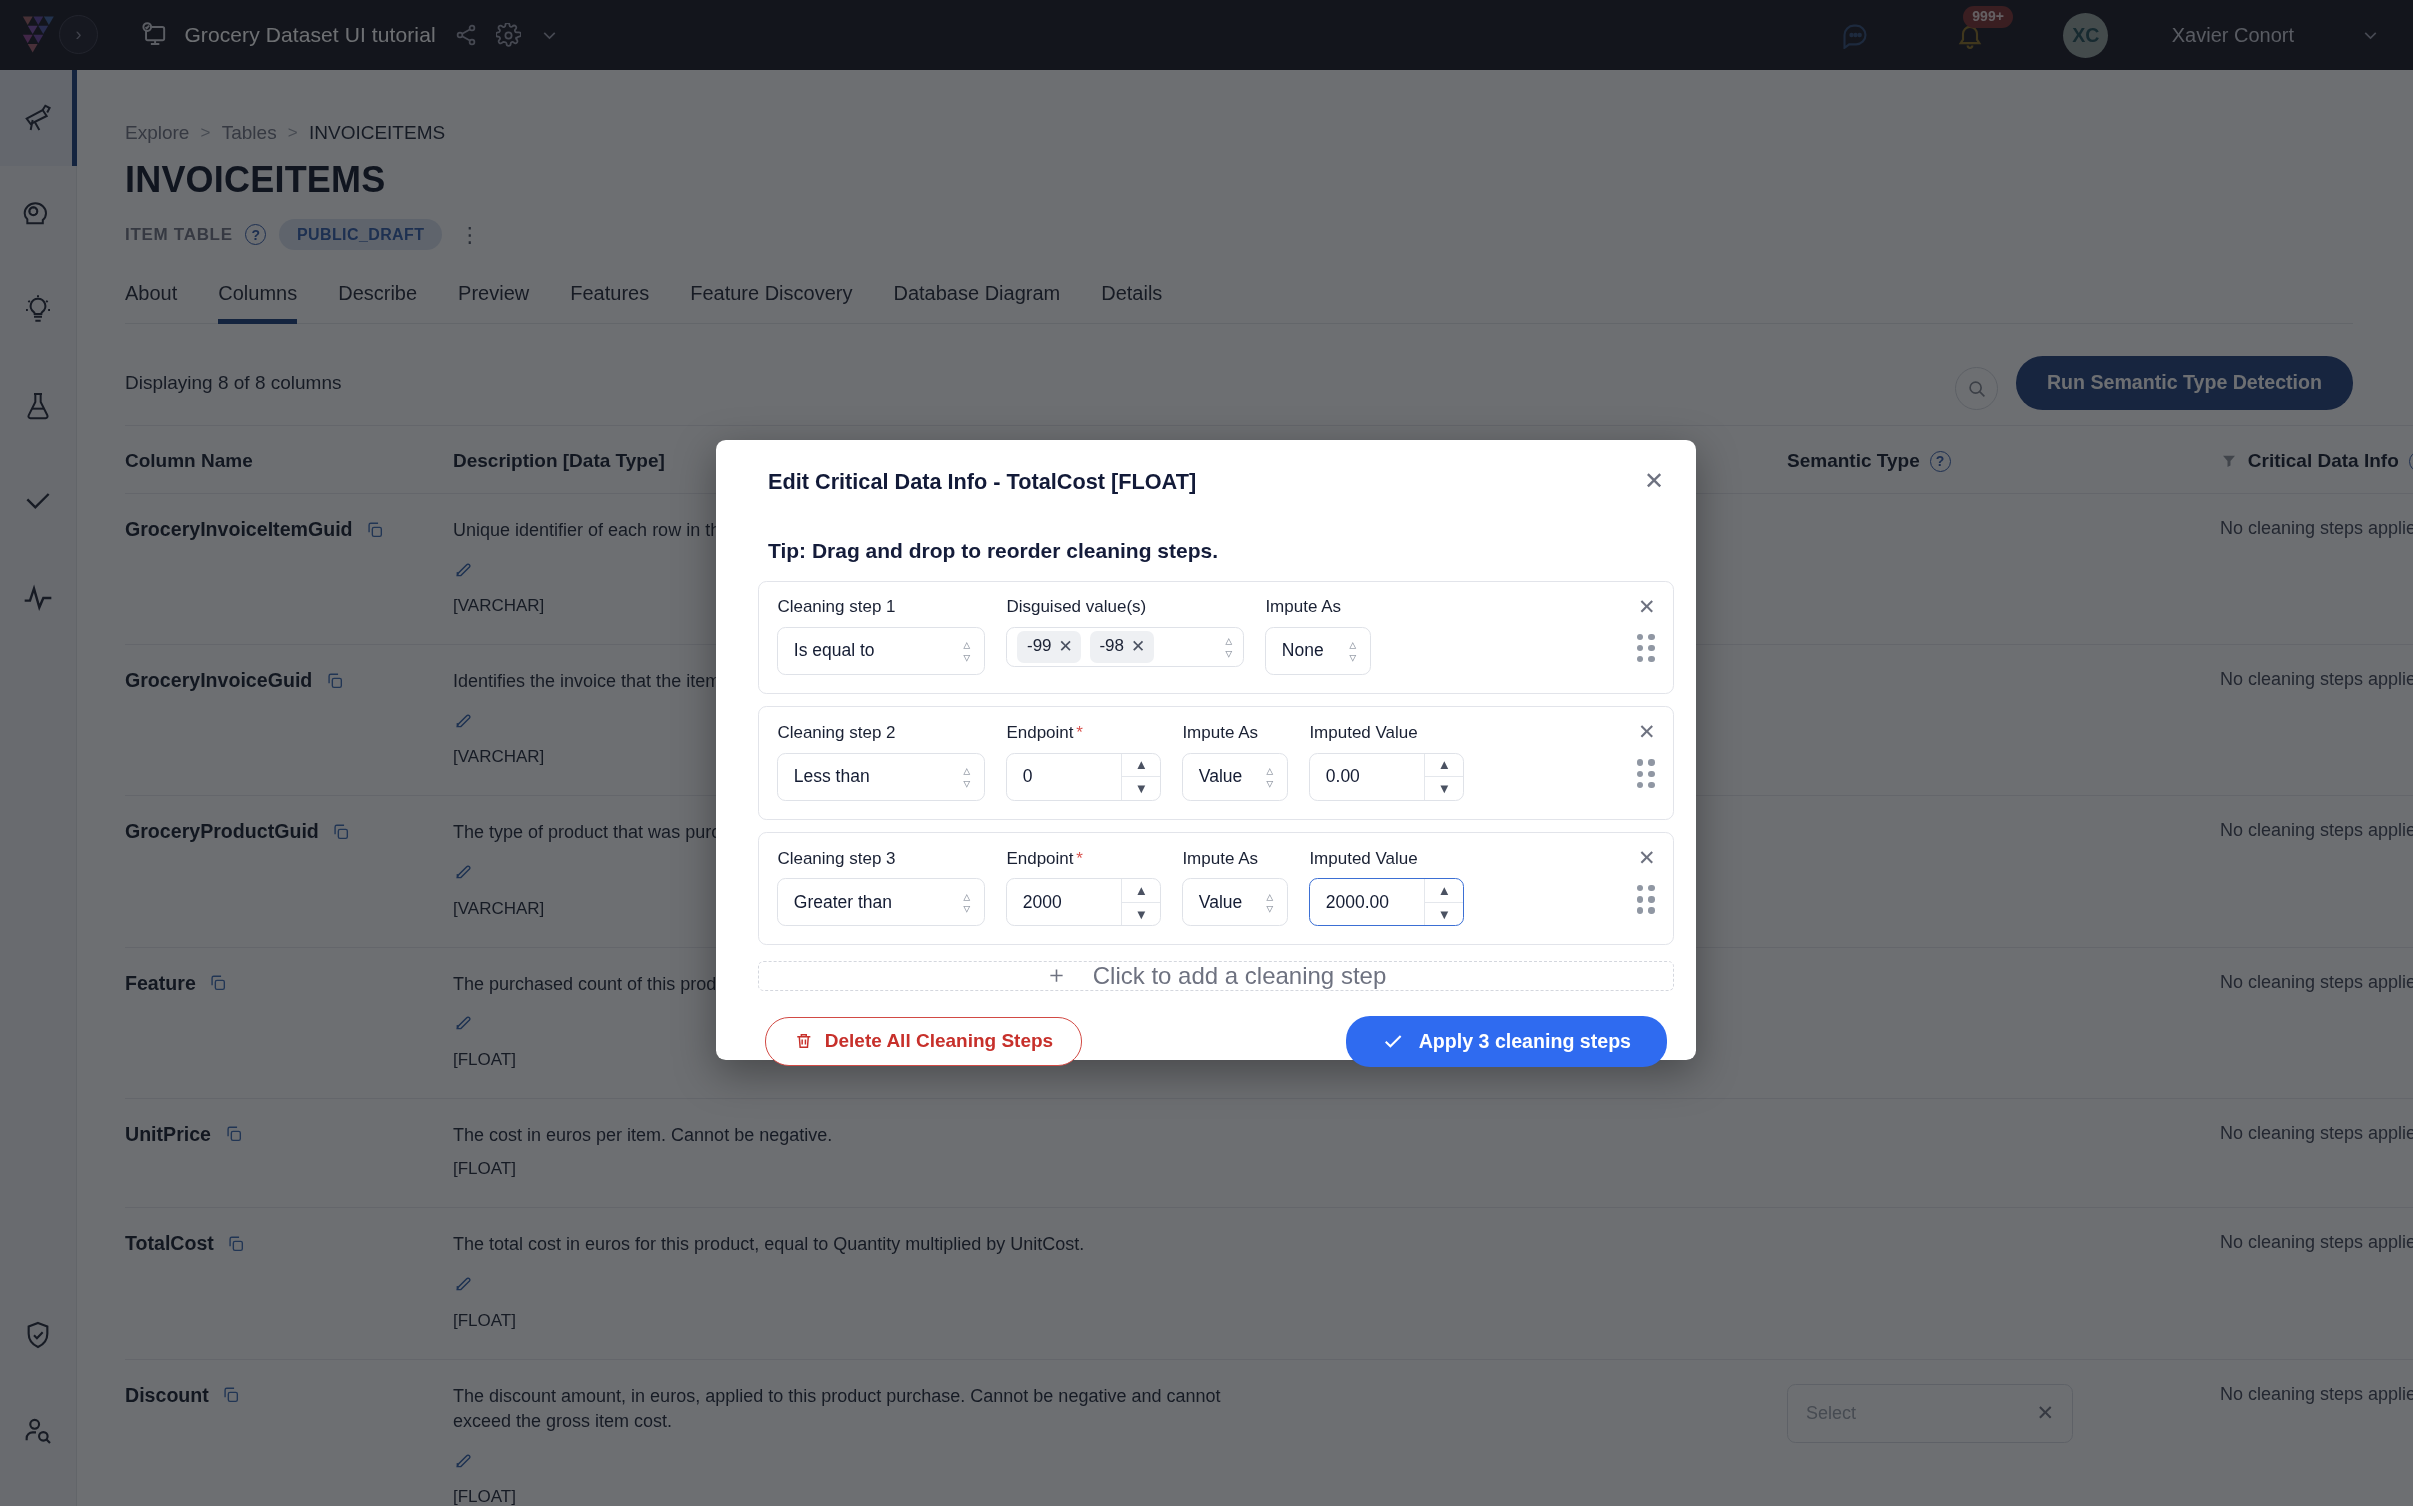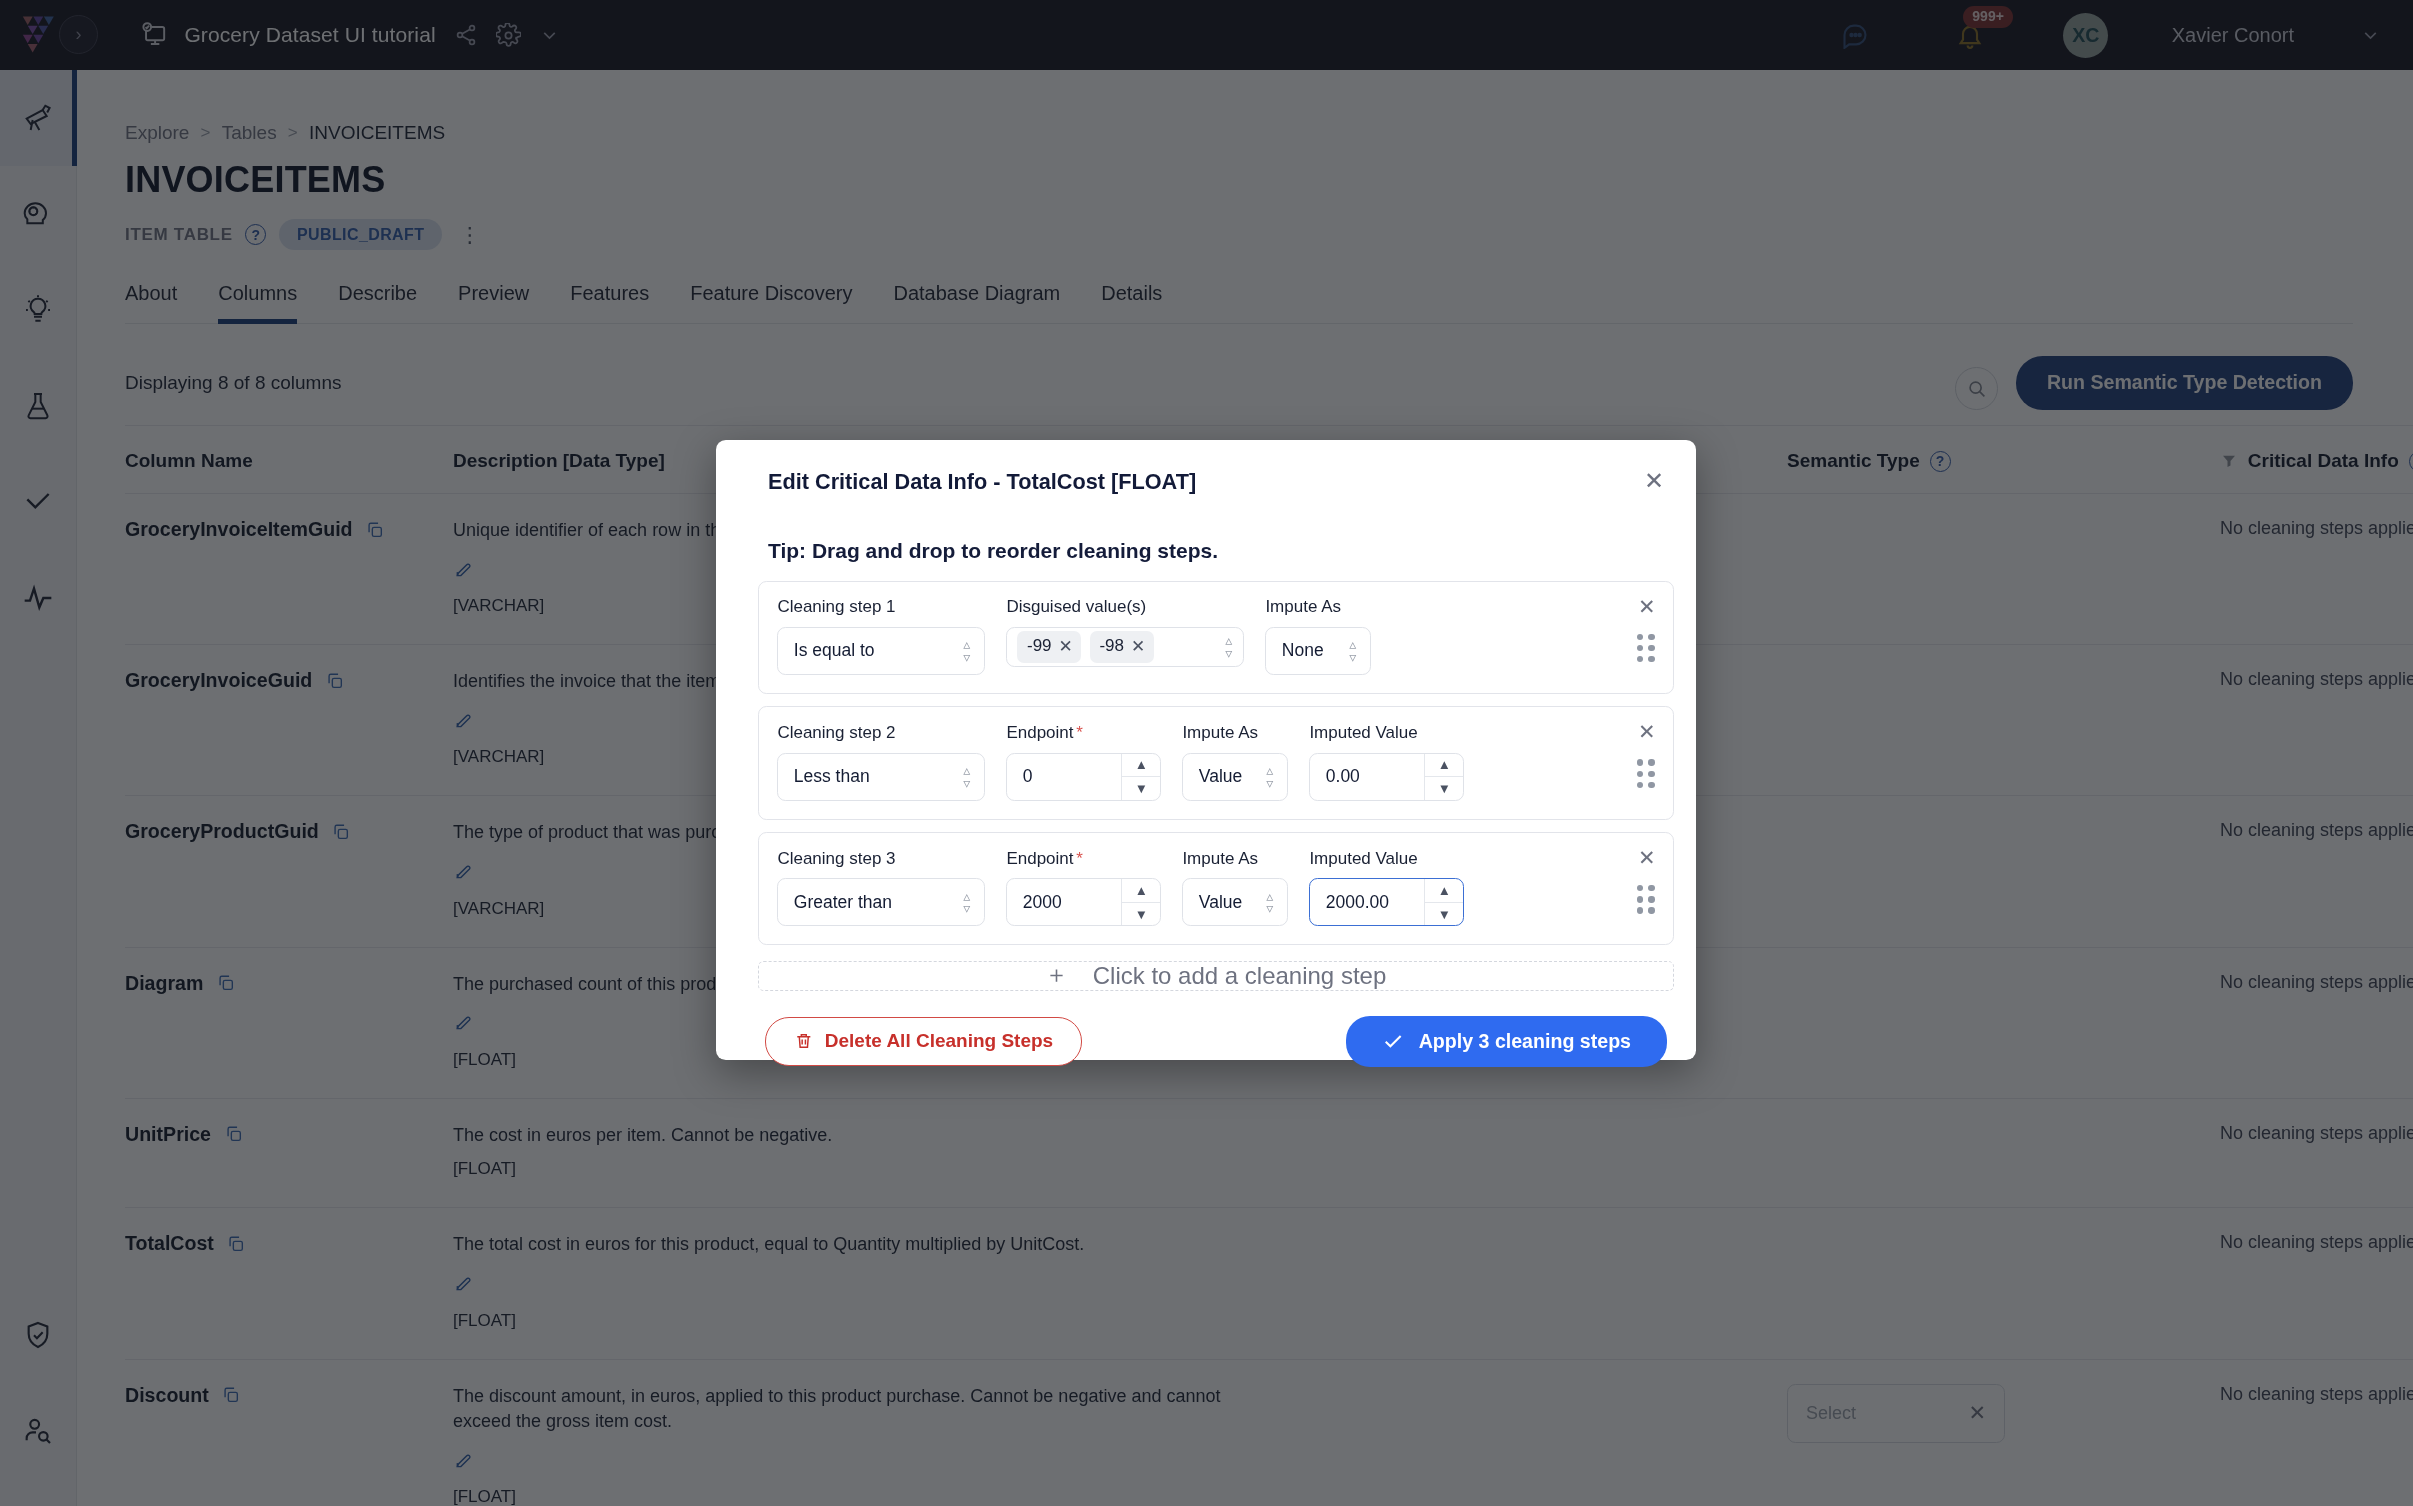--- a/index.html
+++ b/index.html
@@ -124,21 +124,21 @@
     font-size:18px; color:#1b2234;
   }
   .colname { font-size:19.6px; font-weight:700; color:#101829; display:flex; align-items:center; gap:12.6px; }
   .copy-ico { color:#3767b1; cursor:pointer; display:inline-flex; }
   .desc { color:#1b2234; font-size:18px; line-height:1.42; max-width: 811px; }
   .edit-ico { color:#2f5ea8; margin-top:15.4px; display:inline-flex; cursor:pointer; }
   .dtype { color:#1b2234; font-size:17px; margin-top:11.2px; }
   .semtype { font-size:18px; color:#1b2234; }
   .cdi { font-size:18px; color:#3d4354; display:flex; align-items:flex-start; gap:11.2px; }
   .select-box {
-    border:1px solid #d8dbe1; border-radius:8.4px; width:218px; height:59px;
+    border:1px solid #d8dbe1; border-radius:8.4px; width:286px; height:59px;
     display:flex; align-items:center; justify-content:space-between; padding:0 18px;
     color:#9aa0ab; font-size:18px;
   }
   .select-box .x { color:#6e7280; font-size:21px; cursor:pointer; }
   .filter-ico { color:#8b9099; }
 
   
   .overlay {
     position:absolute; inset:0; background:rgba(20,22,28,.62); z-index:50;
   }
@@ -559,21 +559,21 @@
               <span>No cleaning steps applied.</span>
 
             </div>
               </td>
 
           </tr>
 
           <tr>
             <td>
                 <div class="colname">
-              <span>Diagram</span>
+              <span>Feature</span>
               <span class="copy-ico">
                     <svg width="19.6" height="19.6" viewBox="0 0 24 24" fill="none" stroke="currentColor" stroke-width="1.7">
                       <rect x="9" y="9" width="11" height="11" rx="2"></rect>
                       <path d="M5 15V6a2 2 0 012-2h9"></path>
                     </svg>
                   </span>
             </div>
               </td>
             <td>
               <div class="desc">The purchased count of this product.</div>

